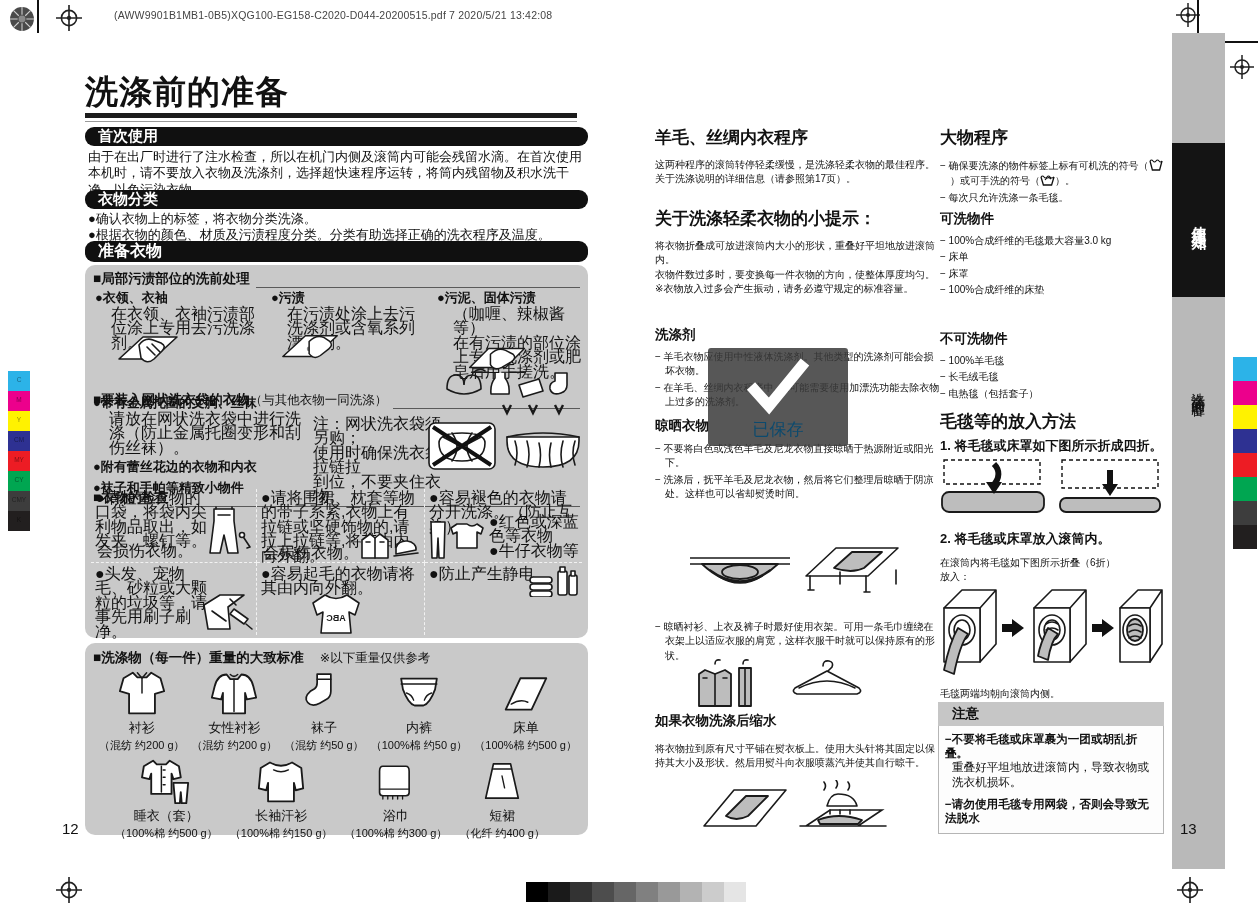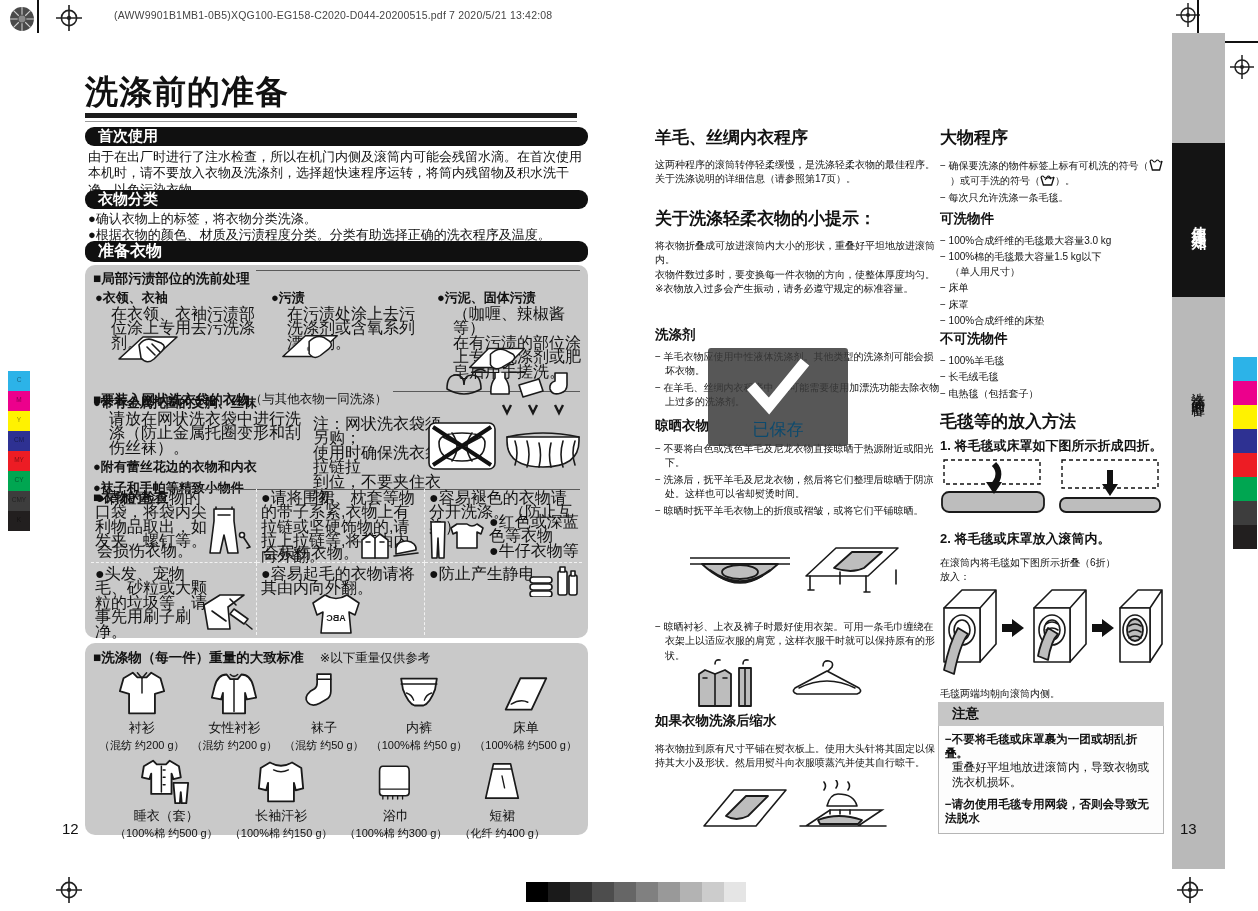--- a/index.html
+++ b/index.html
@@ -3,21 +3,21 @@
 <meta charset="utf-8">
 <style>
   html,body{margin:0;padding:0;background:#fff;}
   #page{position:relative;width:1258px;height:911px;background:#fff;overflow:hidden;
         font-family:"Liberation Sans","DejaVu Sans",sans-serif;color:#111;}
   .abs{position:absolute;}
   .pre{white-space:pre-line;}
   
   .bar{background:#101010;color:#fff;border-radius:9px;font-weight:bold;display:flex;align-items:center;padding-left:13px;}
   .graybox{background:#c9c9c9;border-radius:10px;}
-  .subhead{display:flex;align-items:flex-start;font-weight:bold;font-size:13.5px;}
+  .subhead{display:flex;align-items:flex-end;font-weight:bold;font-size:13.5px;}
   .subhead .rule{flex:1;border-top:1px solid #5a5a5a;margin-left:6px;}
   .body13{font-size:13px;line-height:16.3px;}
   .body12{font-size:16px;line-height:14.4px;}
   .colbody{font-size:10px;line-height:14.4px;margin-top:8px;}
   .h17{font-size:17px;font-weight:bold;}
   .h13b{font-size:13.5px;font-weight:bold;}
   .dash{padding-left:1em;text-indent:-1em;margin-bottom:2px;}
   .vtext{writing-mode:vertical-rl;text-orientation:upright;letter-spacing:3px;display:flex;align-items:center;justify-content:center;}
   .ln{fill:#fff;stroke:#1a1a1a;stroke-width:2;stroke-linejoin:round;stroke-linecap:round;}
   .ln16{fill:#fff;stroke:#1a1a1a;stroke-width:1.6;stroke-linejoin:round;stroke-linecap:round;}
@@ -383,21 +383,20 @@
   </div>
   <div class="abs h13b" style="left:655px;top:326px">洗涤剂</div>
   <div class="abs colbody" style="left:655px;top:342px;width:285px">
     <div class="dash">− 羊毛衣物应使用中性液体洗涤剂。其他类型的洗涤剂可能会损坏衣物。</div>
     <div class="dash">− 在羊毛、丝绸内衣程序中, 您可能需要使用加漂洗功能去除衣物上过多的洗涤剂。</div>
   </div>
   <div class="abs h13b" style="left:655px;top:417px">晾晒衣物</div>
   <div class="abs colbody" style="left:655px;top:434px;width:285px">
     <div class="dash">− 不要将白色或浅色羊毛及尼龙衣物直接晾晒于热源附近或阳光下。</div>
     <div class="dash">− 洗涤后，抚平羊毛及尼龙衣物，然后将它们整理后晾晒于阴凉处。这样也可以省却熨烫时间。</div>
-    <div class="dash">− 晾晒时抚平羊毛衣物上的折痕或褶皱，或将它们平铺晾晒。</div>
   </div>
   <svg class="abs" style="left:690px;top:548px" width="100" height="58" viewBox="0 0 100 58">
     <path class="nofill" d="M0 10 H100 M0 16 H100"></path>
     <path class="grayfill" d="M12 16 Q50 52 88 16 Z"></path>
     <path class="nofill" d="M20 22 q30 22 60 0 M28 28 q22 14 44 0"></path>
     <ellipse cx="50" cy="24" rx="18" ry="7" class="grayfill"></ellipse>
   </svg>
   <svg class="abs" style="left:800px;top:540px" width="104" height="66" viewBox="0 0 104 66">
     <path class="ln16" d="M6 36 L36 8 H98 L68 36 Z"></path>
     <path class="grayfill" d="M34 28 L52 12 h30 L64 28 q-12 6 -30 0 Z"></path>
@@ -436,22 +435,20 @@
         </svg><span>）或可手洗的符号（</span><svg width="15" height="13" viewBox="0 0 15 13" style="vertical-align:-2px">
           <path d="M1 4 L3.4 12 H11.6 L14 4" fill="none" stroke="#111" stroke-width="1.3"></path>
           <path d="M1 4 Q2.5 2 4 4 Q5.5 6 7 4 Q8.5 2 10 4 Q11.5 6 14 4" fill="none" stroke="#111" stroke-width="1.1"></path>
           <path d="M5 7 q3 -4 6 -1" fill="none" stroke="#111" stroke-width="1.2"></path>
         </svg><span>）。</span></div>
     <div class="dash">− 每次只允许洗涤一条毛毯。</div>
   </div>
   <div class="abs h13b" style="left:940px;top:210px">可洗物件</div>
   <div class="abs colbody" style="left:940px;top:226px;width:228px">
     <div class="dash">− 100%合成纤维的毛毯最大容量3.0 kg</div>
-    <div class="dash pre">− 100%棉的毛毯最大容量1.5 kg以下
-（单人用尺寸）</div>
     <div class="dash">− 床单</div>
     <div class="dash">− 床罩</div>
     <div class="dash">− 100%合成纤维的床垫</div>
   </div>
   <div class="abs h13b" style="left:940px;top:330px">不可洗物件</div>
   <div class="abs colbody" style="left:940px;top:346px;width:228px">
     <div class="dash">− 100%羊毛毯</div>
     <div class="dash">− 长毛绒毛毯</div>
     <div class="dash">− 电热毯（包括套子）</div>
   </div>

